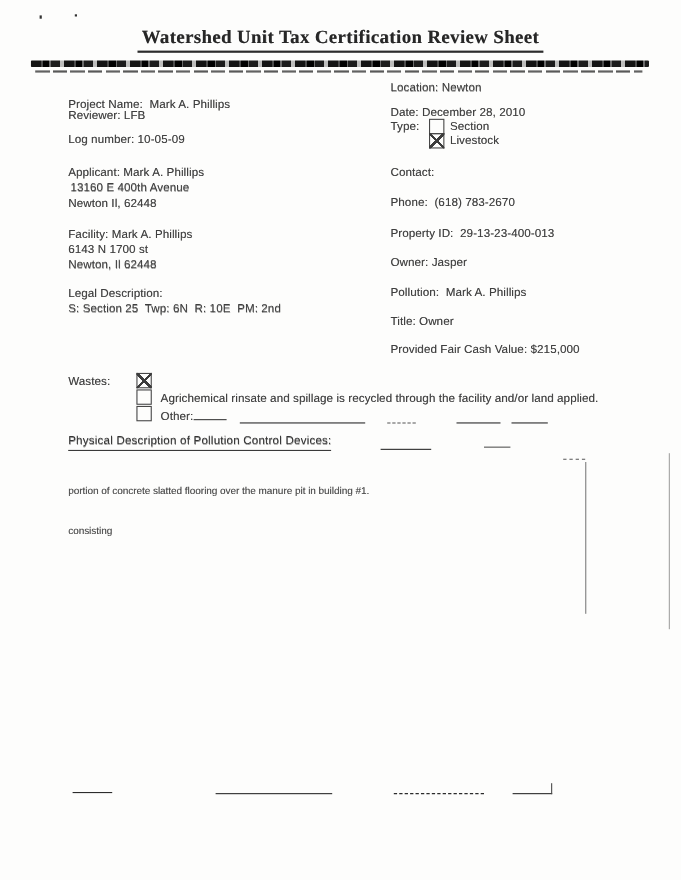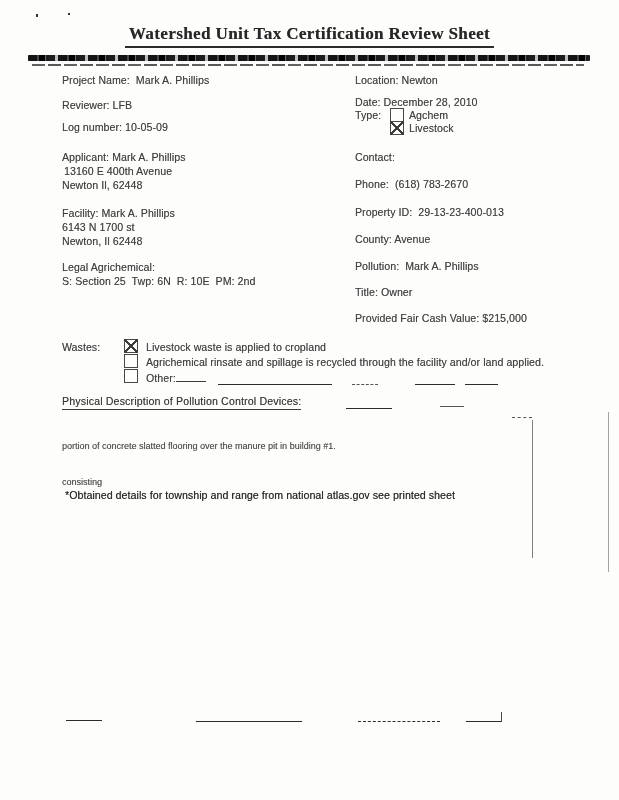--- a/index.html
+++ b/index.html
@@ -65,77 +65,75 @@
 
   <span class="speck" style="left:36px;top:14px;width:2px;height:3px;"></span>
   <span class="speck" style="left:68px;top:13px;width:2px;height:2px;"></span>
 
   <div class="doc-title">
     <span>Watershed Unit Tax Certification Review Sheet</span>
   </div>
   <div class="band1"></div>
   <div class="band2"></div>
 
-  <div class="txt" style="left:62px;top:74px;">Project Name:  Mark A. Phillips</div>
+  <div class="txt" style="left:62px;top:89px;">Project Name:  Mark A. Phillips</div>
   <div class="txt" style="left:62px;top:99px;">Reviewer: LFB</div>
   <div class="txt" style="left:62px;top:121px;text-align:right;">Log number: 10-05-09</div>
 
   <div class="txt" style="left:62px;top:151px;">Applicant: Mark A. Phillips</div>
   <div class="txt" style="left:64px;top:165px;">13160 E 400th Avenue</div>
   <div class="txt" style="left:62px;top:179px;">Newton Il, 62448</div>
 
   <div class="txt" style="left:62px;top:207px;text-align:center;">Facility: Mark A. Phillips</div>
   <div class="txt" style="left:62px;top:221px;">6143 N 1700 st</div>
   <div class="txt" style="left:62px;top:235px;">Newton, Il 62448</div>
 
-  <div class="txt" style="left:62px;top:261px;">Legal Agrichemical:</div>
+  <div class="txt" style="left:62px;top:261px;">Legal Description:</div>
   <div class="txt" style="left:62px;top:275px;">S: Section 25  Twp: 6N  R: 10E  PM: 2nd</div>
 
 
   <div class="txt" style="left:355px;top:74px;">Location: Newton</div>
   <div class="txt" style="left:355px;top:96px;">Date: December 28, 2010</div>
 
   <div class="txt" style="left:355px;top:109px;">Type:</div>
   <span class="cb" style="left:390px;top:108px;" data-checked="false"></span>
-  <div class="txt" style="left:409px;top:109px;">Agchem</div>
+  <div class="txt" style="left:409px;top:109px;">Section</div>
   <span class="cb" style="left:390px;top:121px;" data-checked="true"></span>
   <div class="txt" style="left:409px;top:122px;">Livestock</div>
 
   <div class="txt" style="left:355px;top:151px;">Contact:</div>
   <div class="txt" style="left:355px;top:178px;">Phone:  (618) 783-2670</div>
   <div class="txt" style="left:355px;top:206px;">Property ID:  29-13-23-400-013</div>
-  <div class="txt" style="left:355px;top:233px;">County: Avenue</div>
+  <div class="txt" style="left:355px;top:233px;">Owner: Jasper</div>
   <div class="txt" style="left:355px;top:260px;">Pollution:  Mark A. Phillips</div>
   <div class="txt" style="left:355px;top:286px;">Title: Owner</div>
   <div class="txt" style="left:355px;top:312px;">Provided Fair Cash Value: $215,000</div>
 
   <div class="txt" style="left:62px;top:341px;">Wastes:</div>
 
   <span class="cb" style="left:124px;top:339px;" data-checked="true"></span>
-  <div class="txt" style="left:146px;top:341px;">Livestock waste is applied to cropland</div>
 
   <span class="cb" style="left:124px;top:354px;" data-checked="false"></span>
   <div class="txt" style="left:146px;top:356px;">Agrichemical rinsate and spillage is recycled through the facility and/or land applied.</div>
 
   <span class="cb" style="left:124px;top:369px;" data-checked="false"></span>
   <div class="txt" style="left:146px;top:371px;"><span>Other:</span><span class="blank-line"></span></div>
 
   <div class="hseg" style="left:218px;top:384px;width:114px;"></div>
   <div class="hseg dashed light" style="left:352px;top:384px;width:26px;"></div>
   <div class="hseg" style="left:415px;top:384px;width:40px;"></div>
   <div class="hseg" style="left:465px;top:384px;width:33px;"></div>
 
   <div class="section-heading">Physical Description of Pollution Control Devices:</div>
   <div class="hseg" style="left:346px;top:408px;width:46px;"></div>
   <div class="hseg light" style="left:440px;top:406px;width:24px;"></div>
   <div class="hseg dashed light" style="left:512px;top:417px;width:20px;"></div>
 
   <div class="desc" style="left:62px;top:441px;">portion of concrete slatted flooring over the manure pit in building #1.</div>
   <div class="desc" style="left:62px;top:477px;">consisting</div>
-  <div class="footnote" style="left:65px;top:489px;">*Obtained details for township and range from national atlas.gov see printed sheet</div>
 
   <div class="vseg" style="left:532px;top:420px;height:138px;opacity:.7;"></div>
   <div class="vseg" style="left:608px;top:412px;height:160px;opacity:.5;"></div>
 
   <div class="hseg" style="left:66px;top:720px;width:36px;"></div>
   <div class="hseg" style="left:196px;top:721px;width:106px;"></div>
   <div class="hseg dashed" style="left:358px;top:721px;width:82px;"></div>
   <div class="hseg" style="left:466px;top:721px;width:36px;"></div>
   <div class="vseg" style="left:501px;top:712px;height:10px;"></div>
 

